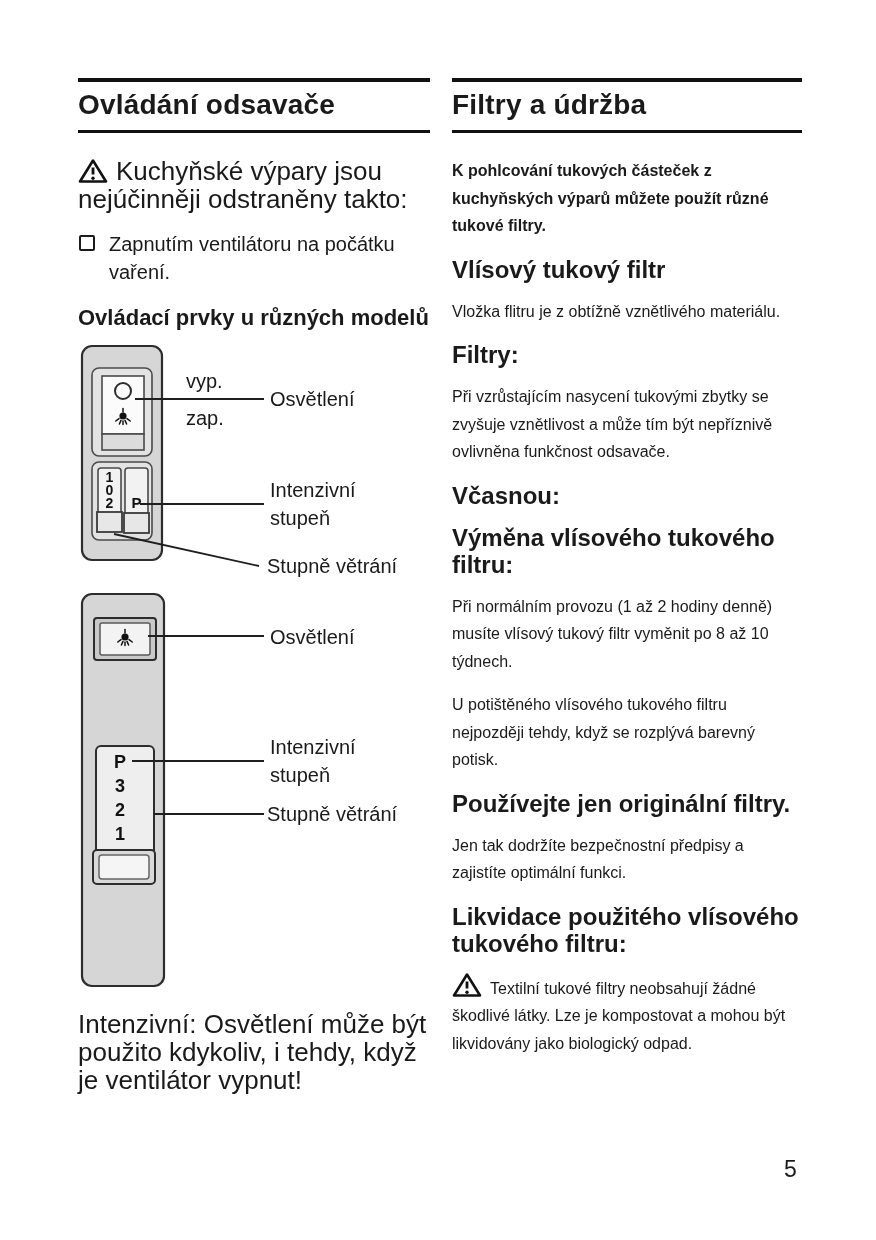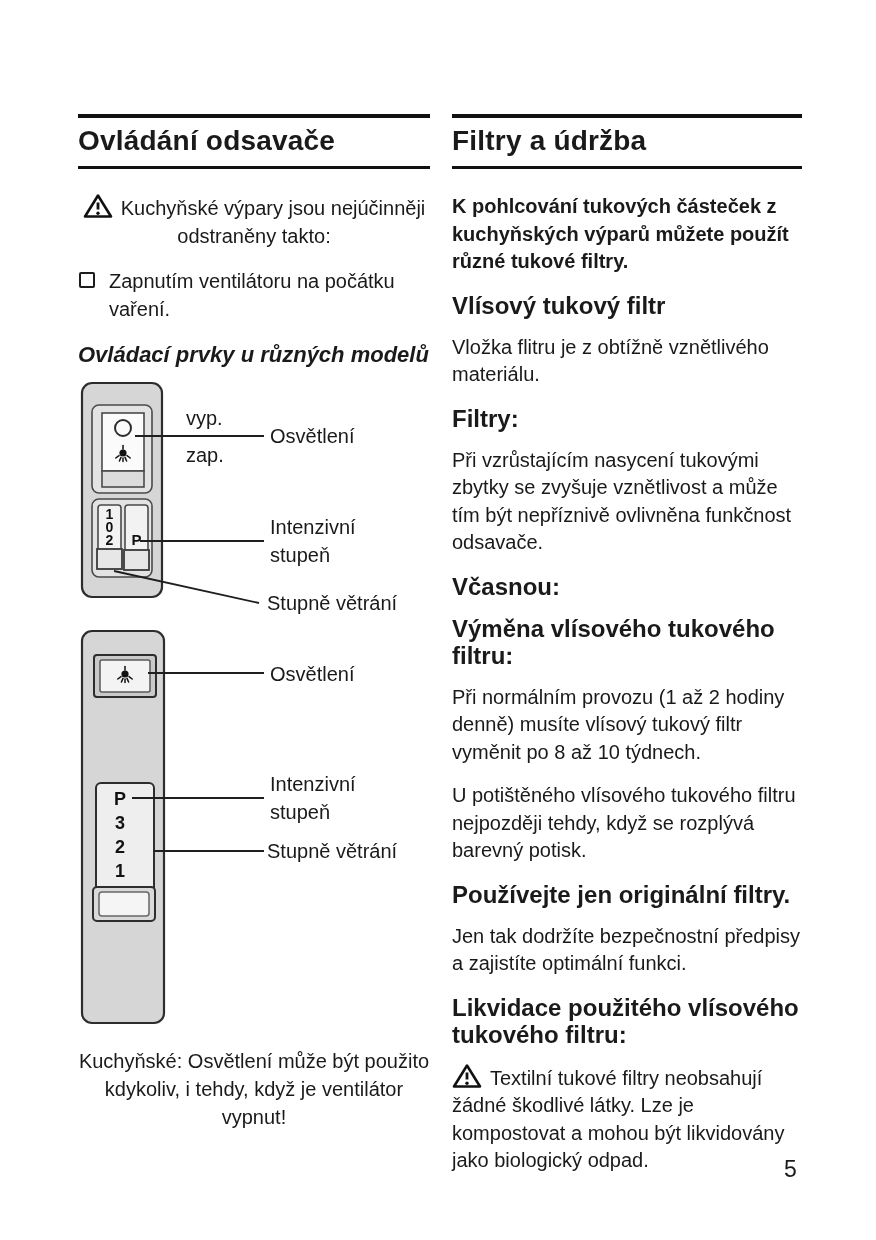--- a/index.html
+++ b/index.html
@@ -13,29 +13,28 @@
   }
   .col{position:absolute;top:78px;}
   .col-left{left:78px;width:352px;}
   .col-right{left:452px;width:350px;}
 
   .title-block{
     border-top:4px solid #111;
     border-bottom:3px solid #111;
     padding:7px 0 9px;
     margin-bottom:24px;
-    margin-top:36px;
   }
   h1{margin:0;font-size:28px;font-weight:700;letter-spacing:0.2px;}
 
-  p.body{font-size:20px;line-height:28px;margin:0 0 17px;text-align:center;}
+  p.body{font-size:26px;line-height:28px;margin:0 0 17px;}
   .b{font-weight:400;}
-  h2.sub{font-size:22px;line-height:28px;font-weight:700;margin:4px 0 12px;font-style:italic;}
+  h2.sub{font-size:22px;line-height:28px;font-weight:700;margin:4px 0 12px;}
   h3.head{font-size:24px;line-height:27px;font-weight:700;margin:0 0 15px;}
-  p.rbody{font-size:20px;line-height:27.5px;margin:0 0 16px;}
+  p.rbody{font-size:16px;line-height:27.5px;margin:0 0 16px;}
   p.lead{font-weight:700;}
 
   .bullet{
     position:relative;
     padding-left:31px;
     font-size:20px;line-height:28px;
     margin:0 0 18px;
   }
   .bullet .box{
     position:absolute;left:1px;top:5px;
@@ -161,21 +160,21 @@
       <line class="leader" x1="70" y1="44" x2="186" y2="44"></line>
       <line class="leader" x1="54" y1="169" x2="186" y2="169"></line>
       <line class="leader" x1="76" y1="222" x2="186" y2="222"></line>
       <text class="dlabel" x="192" y="52">Osvětlení</text>
       <text class="dlabel" x="192" y="162">Intenzivní</text>
       <text class="dlabel" x="192" y="190">stupeň</text>
       <text class="dlabel" x="189" y="229">Stupně větrání</text>
     </svg>
 
     <p class="body">
-      <span class="b">Kuchyňské:</span><span> Osvětlení může být použito kdykoliv, i tehdy, když je ventilátor vypnut!</span>
+      <span class="b">Intenzivní:</span><span> Osvětlení může být použito kdykoliv, i tehdy, když je ventilátor vypnut!</span>
     </p>
 
   </div>
 
   <div class="col col-right">
 
     <div class="title-block">
       <h1>Filtry a údržba</h1>
     </div>
 

